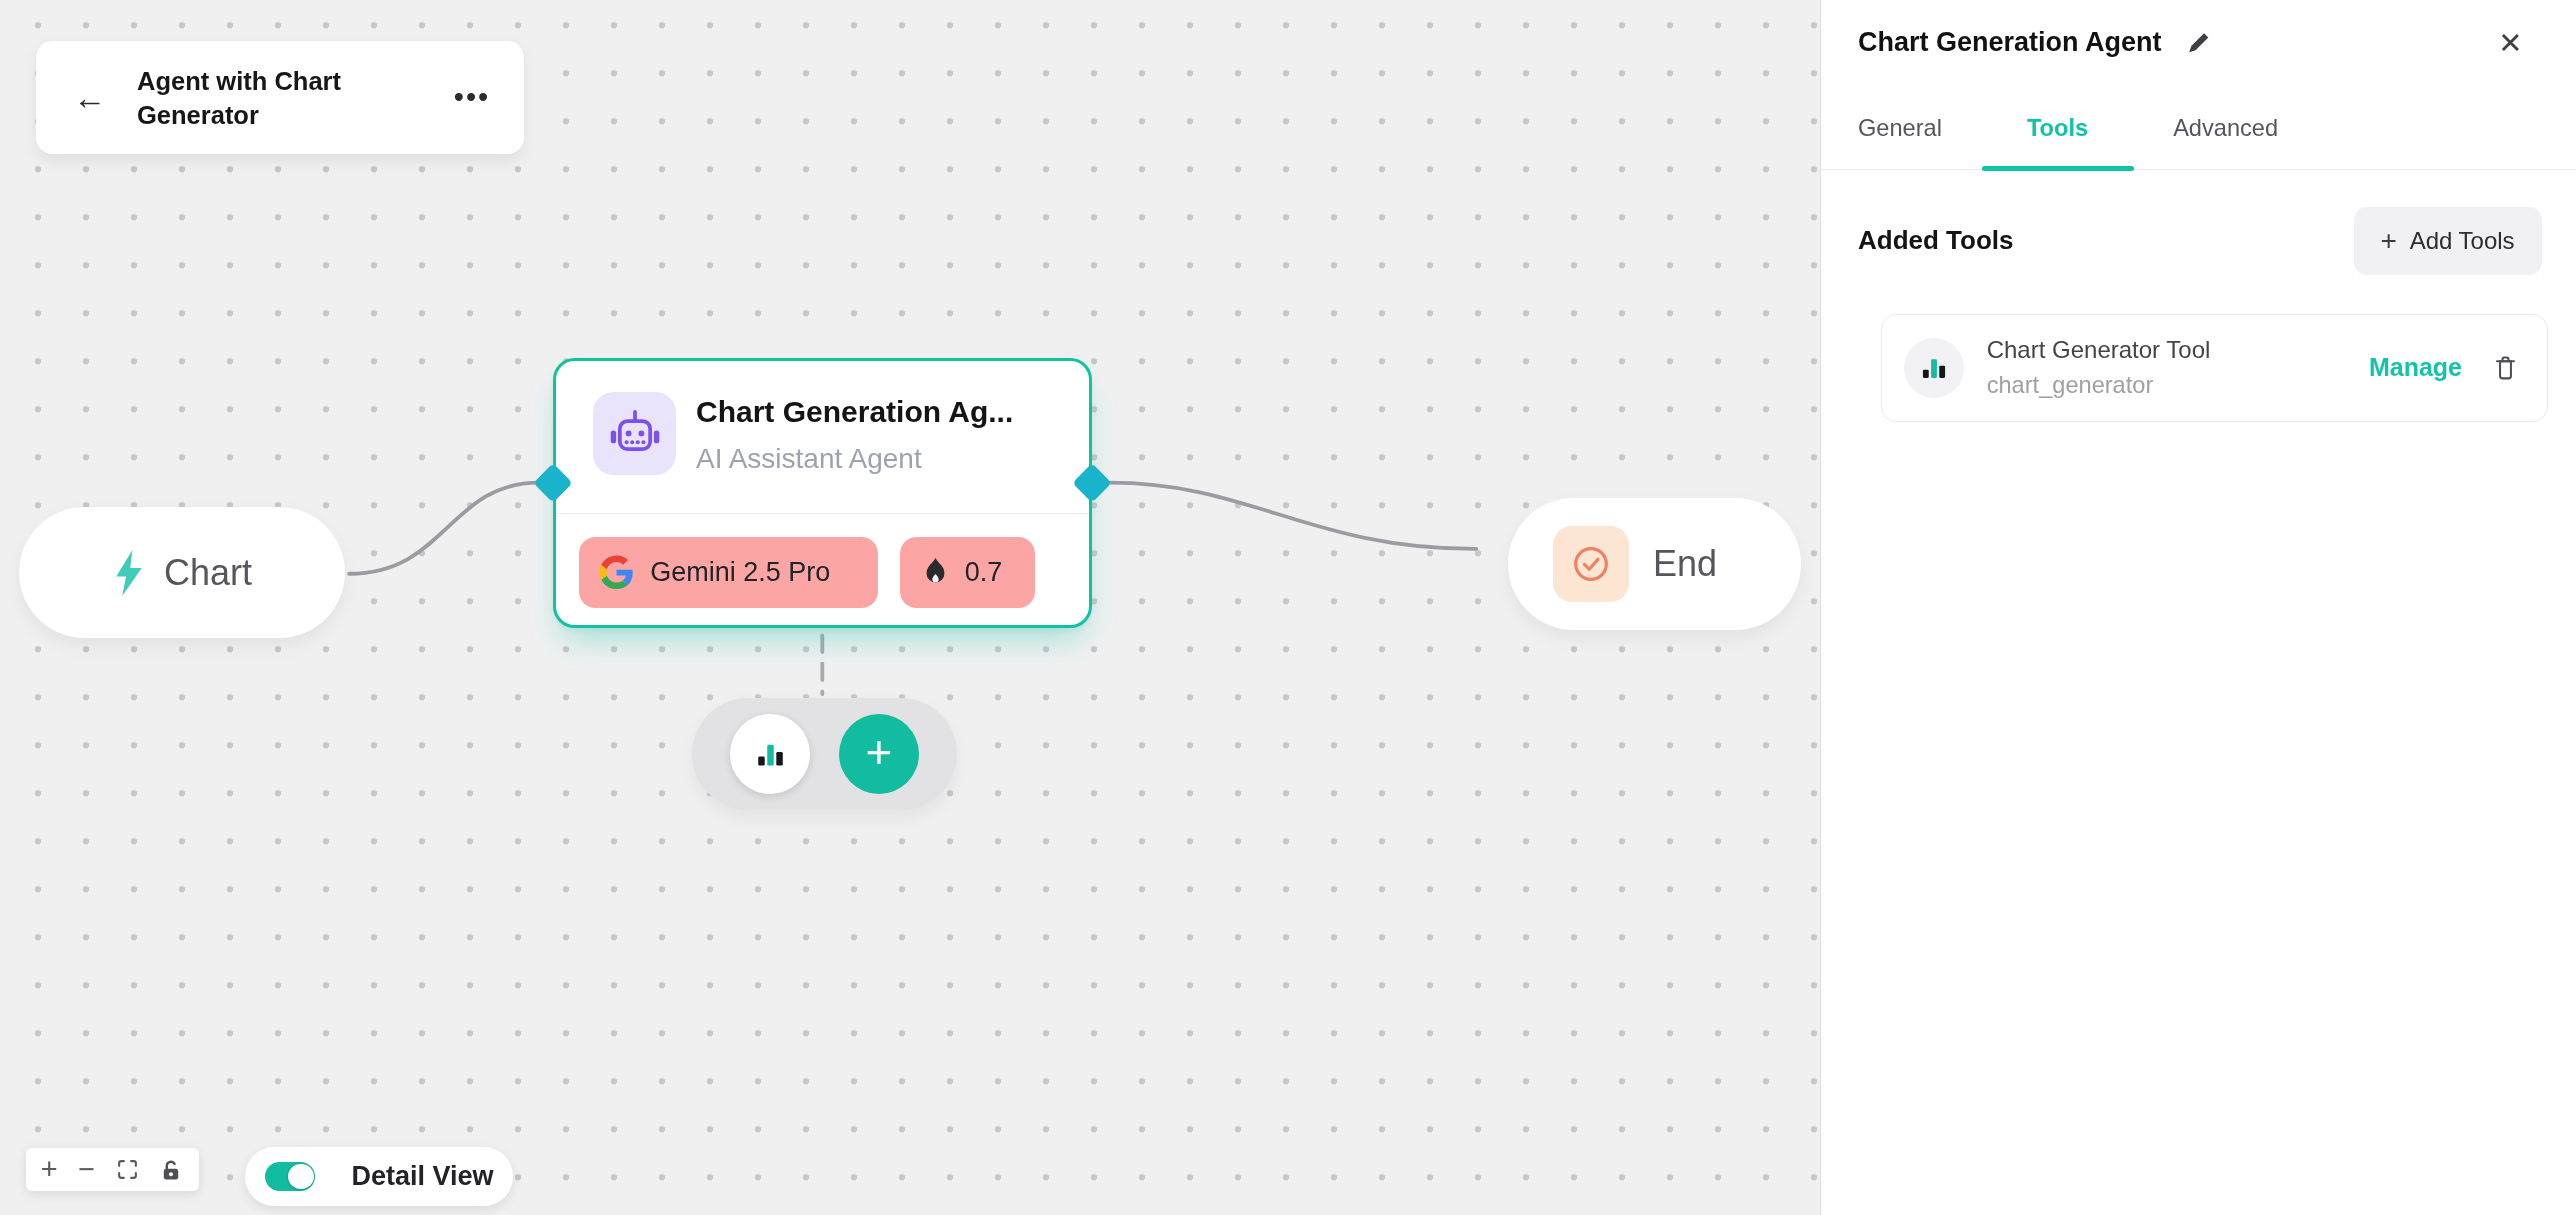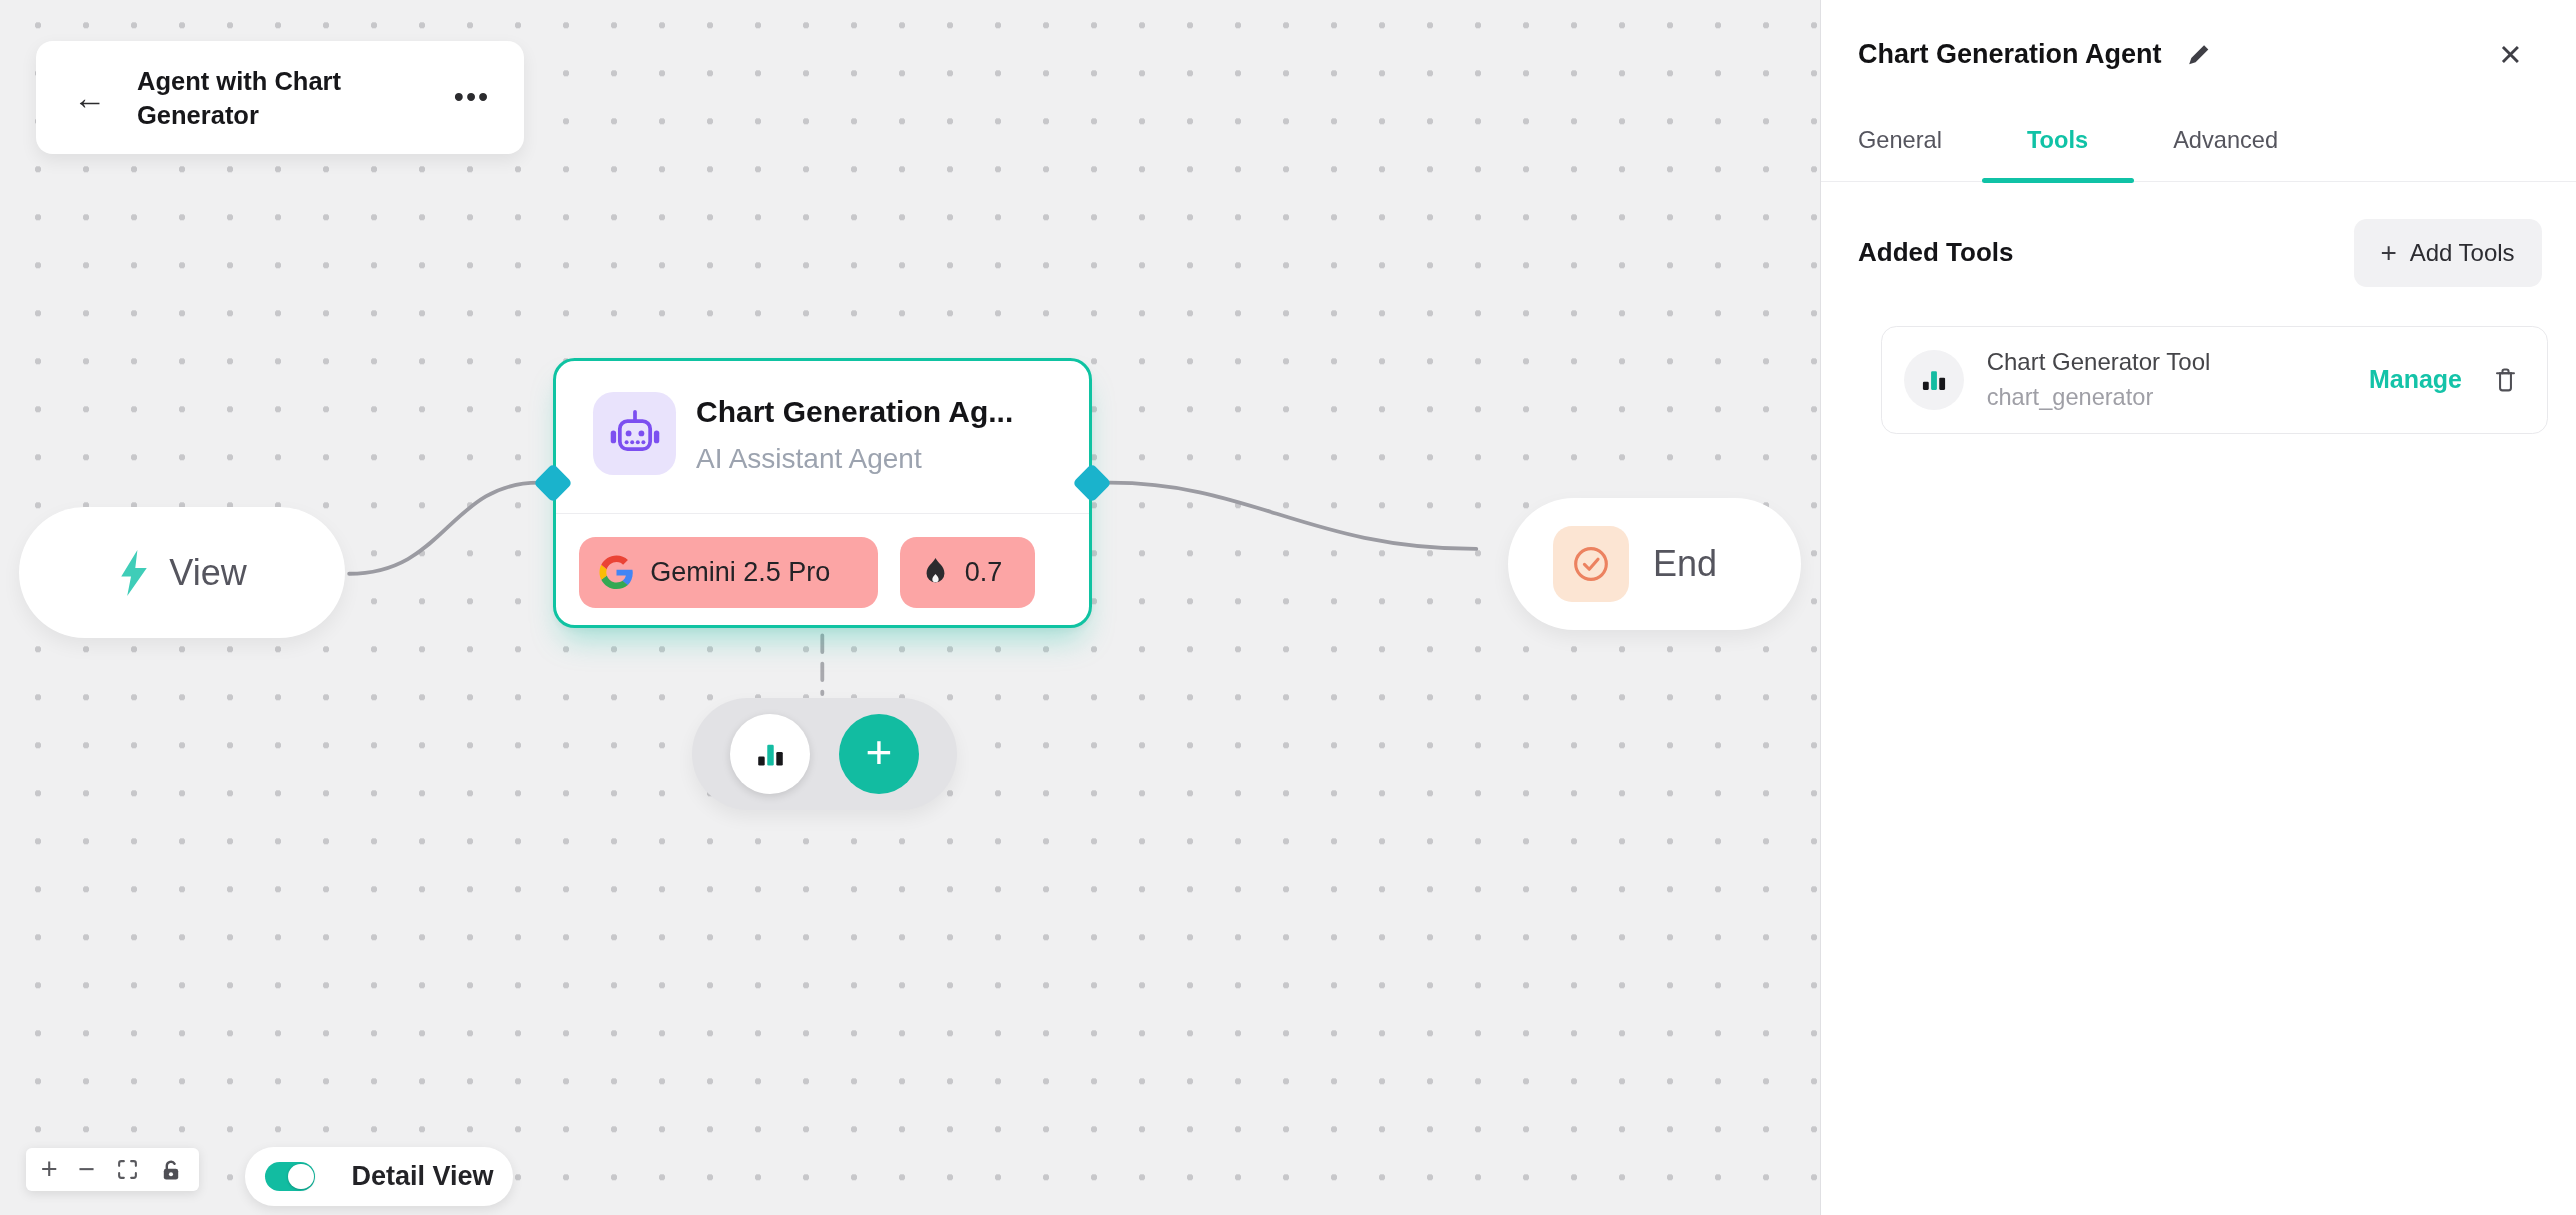--- a/index.html
+++ b/index.html
@@ -66,21 +66,21 @@
 
   .detail-pill { position:absolute; left:245px; top:1147px; width:268px; height:59px; background:#fff;
     border-radius:29px; box-shadow:0 3.8px 11.5px rgba(0,0,0,.09); display:flex; align-items:center;
     padding-left:20.4px; }
   .toggle { position:relative; width:50px; height:29px; border-radius:14.7px; background:#12bca1; cursor:pointer; }
   .toggle .knob { position:absolute; right:1.9px; top:1.9px; width:25.5px; height:25.5px; border-radius:50%;
     background:#fff; box-shadow:0 0.6px 2.5px rgba(0,0,0,.25); }
   .detail-label { margin-left:36px; font-size:27px; font-weight:600; color:#232327; }
 
   
-  .panel { position:relative; width:755px; height:1215px; background:#fff; padding:12px 28px; }
+  .panel { position:relative; width:755px; height:1215px; background:#fff; padding:0 28px; }
   .panel-header { display:flex; align-items:center; padding-top:25.5px; }
   .panel-title { font-size:27px; font-weight:700; color:#121214; margin-left:9px; }
   .pencil-btn { margin-left:24px; cursor:pointer; display:flex; }
   .close-btn { margin-left:auto; margin-right:25.5px; font-size:29px; color:#3f3f46; cursor:pointer; }
 
   .tabs { display:flex; margin:55px -28px 16px; padding:0 37px; border-bottom:1.3px solid #ededf0; }
   .tab { position:relative; font-size:23.6px; font-weight:500; color:#55555e;
     padding-bottom:27px; cursor:pointer; }
   .tab + .tab { margin-left:85px; }
   .tab.active { color:#10c2a6; font-weight:600; }
@@ -122,21 +122,21 @@
       <div class="hc-title">Agent with Chart Generator</div>
       <span class="hc-menu">•••</span>
     </div>
 
     <div class="node-pill start-node">
       <span style="display:flex;">
         <svg width="34" height="48" viewBox="0 0 40 56">
             <path d="M24 1 L5 32 h11.5 L12 55 L35 22 H21.5 Z" fill="#3fcdb8"></path>
           </svg>
       </span>
-      <span class="pill-label">View</span>
+      <span class="pill-label">Chart</span>
     </div>
 
     <div class="agent-node">
       <div class="agent-icon-box">
         <svg width="56" height="56" viewBox="0 0 48 48" fill="none" stroke="#7c4ff0" stroke-width="3.2" stroke-linecap="round">
           <line x1="24" y1="5" x2="24" y2="12.5"></line>
           <rect x="11" y="13" width="26" height="24" rx="6.5"></rect>
           <rect x="3.2" y="21" width="4.6" height="11" rx="2.3" fill="#7c4ff0" stroke="none"></rect>
           <rect x="40.2" y="21" width="4.6" height="11" rx="2.3" fill="#7c4ff0" stroke="none"></rect>
           <circle cx="18.5" cy="23.5" r="2.5" fill="#7c4ff0" stroke="none"></circle>

